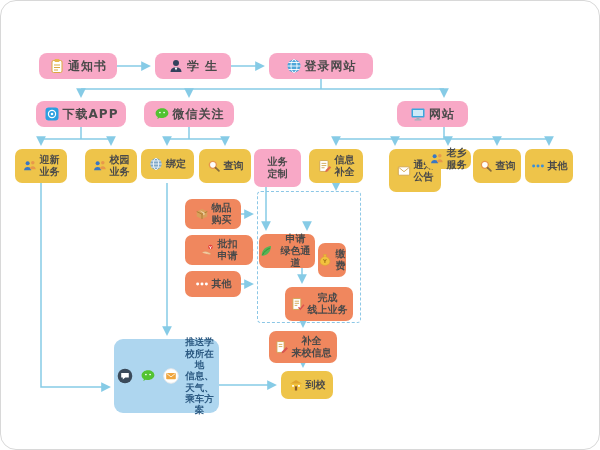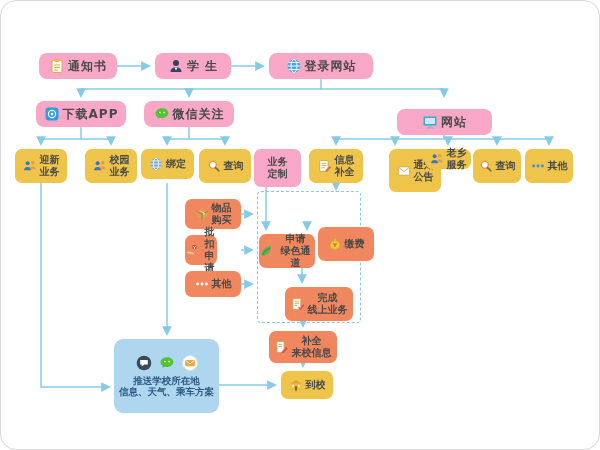--- a/index.html
+++ b/index.html
@@ -15,21 +15,21 @@
   .sm { border-radius:7px; }
   .sm .label { font-size:10px; letter-spacing:0; }
   .pink { background:#f8a8c6; }
   .gold { background:#eec44a; }
   .orange { background:#f0875e;align-items:center; }
   .blue { background:#aed6ef; }
   .icon { display:inline-flex; width:16px; height:16px; flex:0 0 auto; }
   .icon svg { width:100%; height:100%; }
   .sm .icon { width:14px; height:14px; }
   .dashed { position:absolute; border:1px dashed #8cc7e6; border-radius:4px; }
-  .push { flex-direction:column; gap:4px; padding:6px 3px; border-radius:9px; color:#2c5a82; }
+  .push { flex-direction:row; gap:4px; padding:6px 3px; border-radius:9px; color:#2c5a82; }
   .push .label { font-size:9.5px; }
   .push-icons { display:flex; gap:7px; }
   .push-icons .icon { width:16px; height:16px; }
 </style>
 </head>
 <body>
 
 <div class="frame">
 
   <svg class="connectors" viewBox="0 0 600 450">
@@ -118,21 +118,21 @@
   <div class="node pink lg" style="left:143px;top:100px;width:90px;height:26px">
     <span class="icon">
         <svg viewBox="0 0 16 16">
           <path d="M8 2.2C4.5 2.2 1.6 4.4 1.6 7.2c0 1.6.9 3 2.3 3.9l-.6 1.9 2.3-1.2c.7.2 1.5.3 2.4.3 3.5 0 6.4-2.2 6.4-5S11.5 2.2 8 2.2z" fill="#52c332"></path>
           <circle cx="5.9" cy="6.5" r=".85" fill="#fff"></circle>
           <circle cx="10.1" cy="6.5" r=".85" fill="#fff"></circle>
         </svg>
       </span>
     <span class="label">微信关注</span>
   </div>
-  <div class="node pink lg" style="left:396px;top:108px;width:95px;height:26px">
+  <div class="node pink lg" style="left:396px;top:100px;width:71px;height:26px">
     <span class="icon">
         <svg viewBox="0 0 16 16">
           <rect x="1.5" y="2.5" width="13" height="9" rx="1" fill="#3aa7dd"></rect>
           <rect x="3" y="4" width="10" height="6" fill="#cdeaf8"></rect>
           <rect x="6.5" y="11.5" width="3" height="1.8" fill="#9ab2bd"></rect>
           <rect x="4.5" y="13.2" width="7" height="1.3" rx=".6" fill="#9ab2bd"></rect>
         </svg>
       </span>
     <span class="label">网站</span>
   </div>
@@ -241,21 +241,21 @@
     <span class="icon">
         <svg viewBox="0 0 16 16">
           <path d="M2 5.2L8 2.2l6 3v5.6l-6 3-6-3z" fill="#d9a05b"></path>
           <path d="M2 5.2l6 3 6-3M8 8.2v5.6" stroke="#a8762f" fill="none"></path>
           <path d="M5 3.7l6 3v2l-1.5.7v-2z" fill="#f2d8ac"></path>
         </svg>
       </span>
     <span class="label">物品
 购买</span>
   </div>
-  <div class="node orange sm" style="left:184px;top:234px;width:32px;height:30px">
+  <div class="node orange sm" style="left:184px;top:234px;width:68px;height:30px">
     <span class="icon">
         <svg viewBox="0 0 16 16">
           <circle cx="10.8" cy="4.6" r="2.6" fill="#e5413a"></circle>
           <text x="10.8" y="6.3" font-size="4.5" text-anchor="middle" fill="#fff">Y</text>
           <path d="M1.2 11.2c2.2-1.6 4.3-1.9 6.4-.8l2.9 1.3c.9.4.5 1.7-.5 1.4l-3.1-.6" fill="#f3cda4" stroke="#d9a06a" stroke-width=".5"></path>
         </svg>
       </span>
     <span class="label">批扣
 申请</span>
   </div>
@@ -272,21 +272,21 @@
   <div class="node orange sm" style="left:258px;top:233px;width:56px;height:34px">
     <span class="icon">
         <svg viewBox="0 0 16 16">
           <path d="M3 13.5C3 6.5 7.8 3 13.8 2.3 13.3 9.3 9.6 13.2 3 13.5z" fill="#55b455"></path>
           <path d="M4 12.5c2-4 4.8-6.3 8.3-7.6" stroke="#2e7d32" fill="none" stroke-width=".8"></path>
         </svg>
       </span>
     <span class="label">申请
 绿色通道</span>
   </div>
-  <div class="node orange sm" style="left:317px;top:226px;width:56px;height:34px">
+  <div class="node orange sm" style="left:317px;top:242px;width:28px;height:34px">
     <span class="icon">
         <svg viewBox="0 0 16 16">
           <path d="M6.2 1.8h3.6L8.7 4c2.9.7 4.9 3 4.9 5.8 0 2.7-2.5 4.4-5.6 4.4S2.4 12.5 2.4 9.8C2.4 7 4.4 4.7 7.3 4z" fill="#f2c23e" stroke="#d9a52e" stroke-width=".6"></path>
           <text x="8" y="11.3" font-size="6" text-anchor="middle" fill="#a87818" font-weight="bold">Y</text>
         </svg>
       </span>
     <span class="label">缴费</span>
   </div>
   <div class="node orange sm" style="left:284px;top:286px;width:68px;height:34px">
     <span class="icon">

